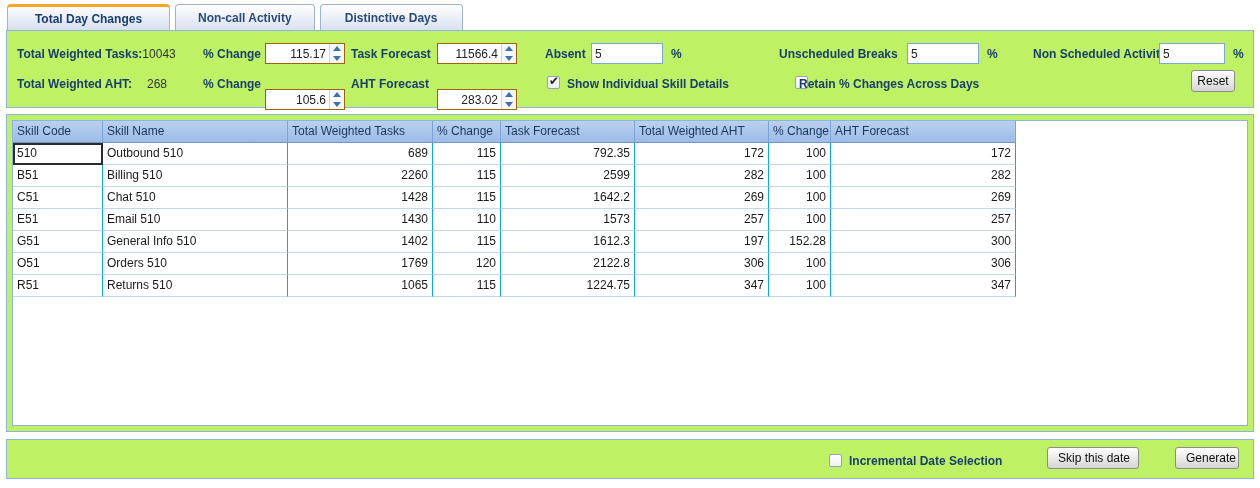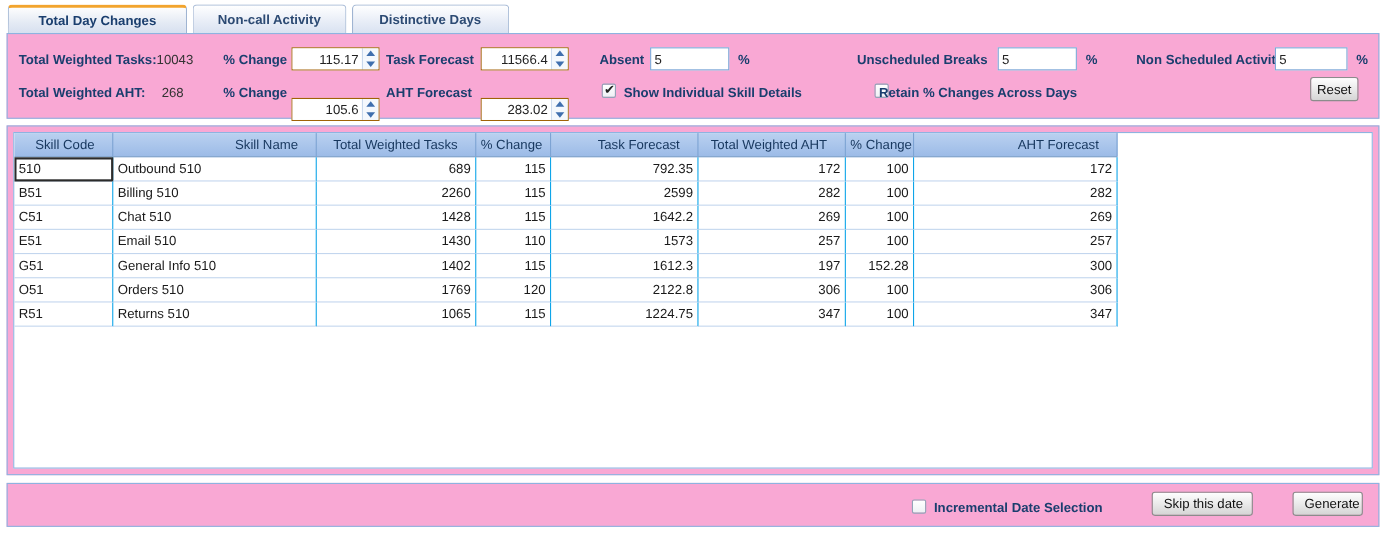--- a/index.html
+++ b/index.html
@@ -12,21 +12,21 @@
          background:linear-gradient(#ffffff,#e9eef7 55%,#d9e2f1);
          border:1px solid #9fb4d2; border-bottom:none; border-radius:4px 4px 0 0;
          color:#2c4a73; margin-right:5px; padding:0 22px; cursor:pointer;font-weight:bold; }
   .tab.active { border-top:3px solid #f2a42d; background:linear-gradient(#fdfdfd,#e4eaf4 60%,#d7e0f0);
                 color:#1a3e6e; }
   .tab.t1 { min-width:163px; }
   .tab.t2 { min-width:93px; }
   .tab.t3 { min-width:143px; }
 
   
-  .bluepanel { background:#f9a8d4; border:1px solid #8eb3e0; margin:0 6px; position:relative; }
+  .bluepanel { background:#bef264; border:1px solid #8eb3e0; margin:0 6px; position:relative; }
 
   
   .form-panel { height:78px; }
   .fp { position:absolute; white-space:nowrap; }
   .lbl { font-weight:bold; color:#1a3e6e; }
   .val { color:#333; }
   .pair { display:flex; justify-content:space-between; width:150px; }
   .row1 { top:16px; } .row2 { top:46px; }
   .row1i { top:12px; } .row2i { top:58px; }
 
@@ -52,22 +52,22 @@
   
   .btn { display:inline-block; background:linear-gradient(#fefefe,#e8e8e8 55%,#d5d5d5);
          border:1px solid #8c8c8c; border-radius:3px; color:#111; text-align:center;
          padding:3px 10px; cursor:pointer; font-size:12px; }
 
   
   .table-frame { margin-top:6px; height:318px; padding:5px; }
   .table-inner { background:#fff; border:1px solid #8eb3e0; height:100%; overflow:hidden; }
   .thead { display:flex; height:22px; background:linear-gradient(#bad1f0,#9cbbe7);
            border-bottom:1px solid #6f96c5; width:1003px; }
-  .hcell { color:#17375e; padding:3px 16px 0 4px; border-right:1px solid #7da3d3; overflow:hidden;
-           white-space:nowrap; cursor:default;text-align:right; }
+  .hcell { color:#17375e; padding:3px 4px 0 4px; border-right:1px solid #7da3d3; overflow:hidden;
+           white-space:nowrap; cursor:default; }
   .trow { display:flex; height:22px; width:1003px; }
   .tcell { border-right:1px solid #0ea5e9; border-bottom:1px solid #c3d6ee; padding:3px 4px 0 4px;
            color:#1a1a1a; overflow:hidden; white-space:nowrap; }
   .tcell.num { text-align:right; }
   .tcell.focused { outline:2px solid #2b2b2b; outline-offset:-2px; }
   .c0 { width:90px; } .c1 { width:185px; } .c2 { width:145px; } .c3 { width:68px; }
   .c4 { width:134px; } .c5 { width:134px; } .c6 { width:62px; } .c7 { width:185px; }
 
   
   .footer { margin-top:7px; height:40px; }

